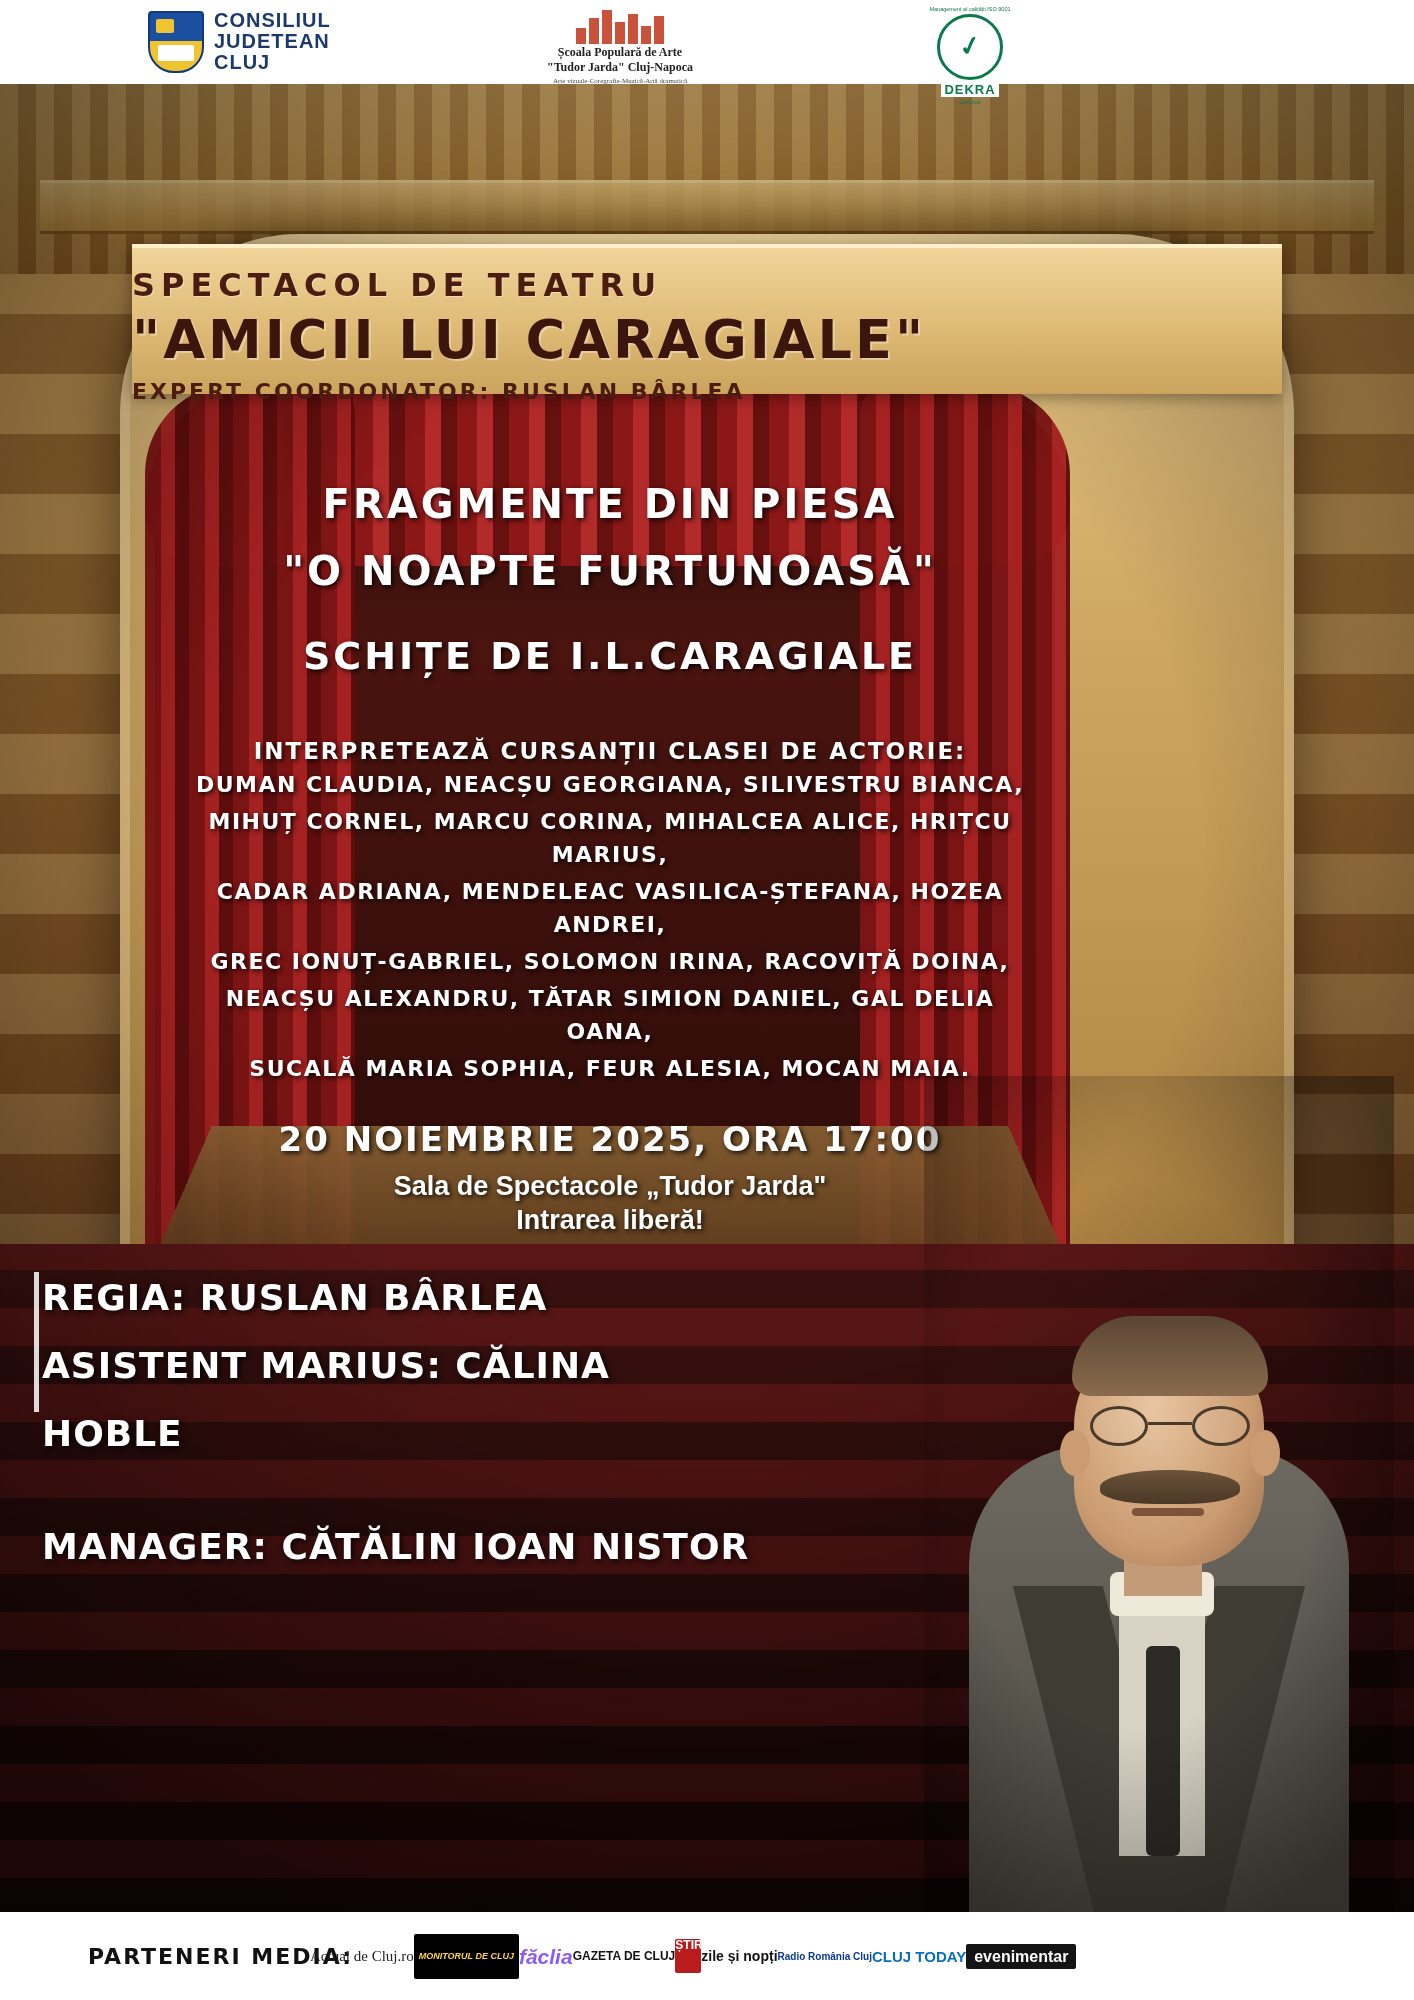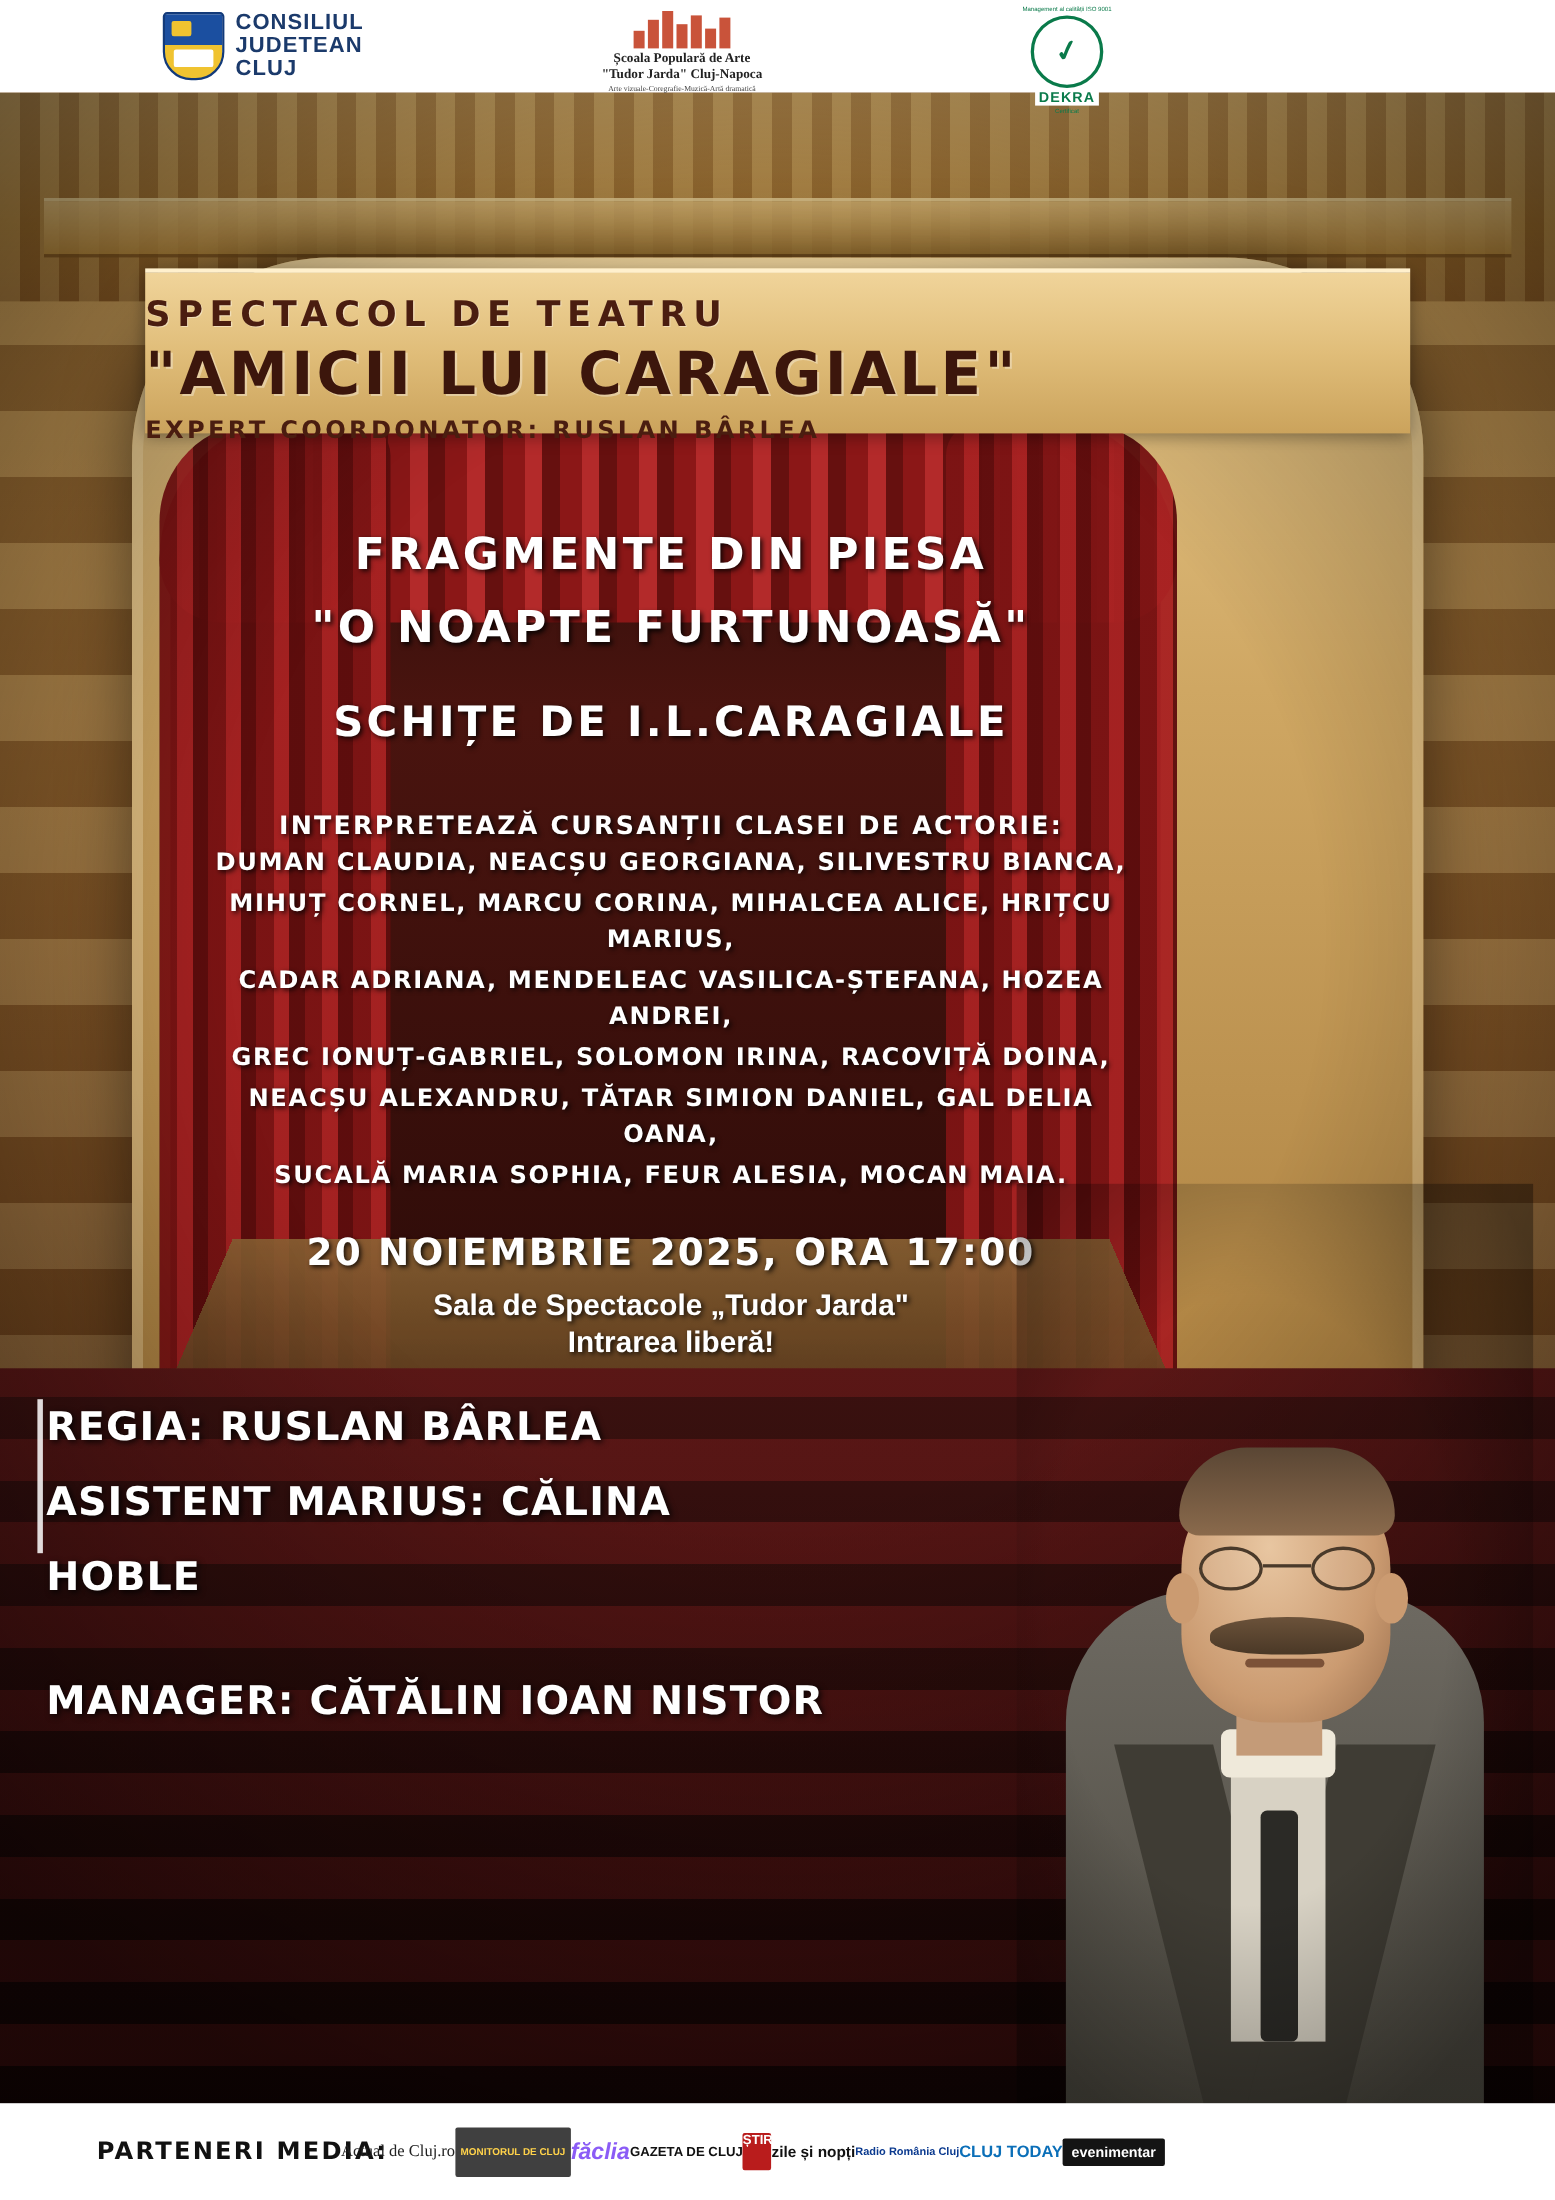--- a/index.html
+++ b/index.html
@@ -481,28 +481,28 @@
   .partner {
     font-family: "Liberation Sans", sans-serif;
     font-size: 12px;
     font-weight: bold;
     color: #222;
     text-align: center;
     line-height: 13px;
     white-space: nowrap;
   }
   .p-actual { font-family: "Liberation Serif", serif; font-size: 15px; font-weight: normal; }
-  .p-monitor { background:#404040; color:#ffd24a; padding:16px 5px; font-size:9px; border-radius:2px; }
+  .p-monitor { background:#000000; color:#ffd24a; padding:16px 5px; font-size:9px; border-radius:2px;font-style:italic; }
   .p-faclia { color:#8b5cf6; font-size:21px; font-style: italic; }
   .p-gazeta { color:#111; font-size:12px; }
   .p-stirileh { background:#b91c1c; color:#fff; width:26px; height:34px; display:inline-block; border-radius:2px; }
   .p-zile { color:#111; font-size:14px; }
   .p-radio { color:#0b3a8f; font-size:10px; }
   .p-clujtoday { color:#0b6fb8; font-size:15px; }
-  .p-evenimentar { background:#141414; color:#fff; padding:6px 8px; font-size:13px; border-radius:2px; }
+  .p-evenimentar { background:#141414; color:#fff; padding:6px 8px; font-size:16px; border-radius:2px; }
 </style>
 </head>
 <body>
 
 <div class="logo-bar">
 
   <div class="logo-cj">
     <div class="cj-shield"></div>
     <div class="cj-text">
       <div>CONSILIUL</div>

